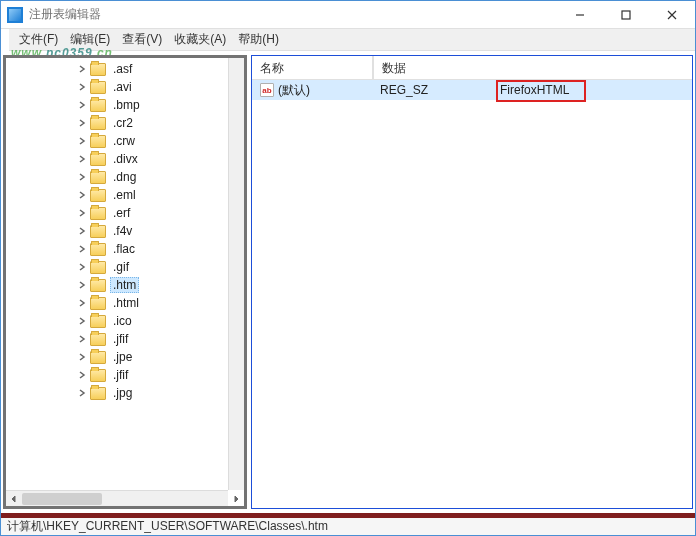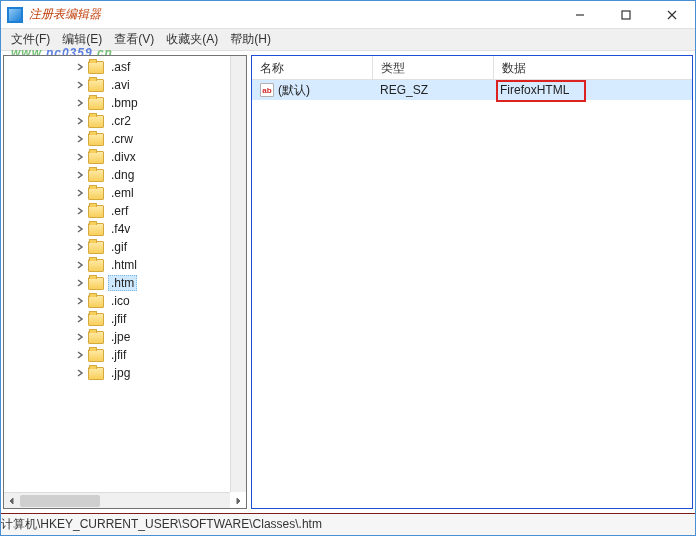--- a/index.html
+++ b/index.html
@@ -1,55 +1,55 @@
 <!DOCTYPE html>
 <html><head>
 <meta charset="utf-8">
 <style>
 * { box-sizing: border-box; margin: 0; padding: 0; font-family: "Microsoft YaHei", Tahoma, sans-serif; font-size: 12px; }
 html, body { width: 696px; height: 536px; overflow: hidden; background: #fff; }
 .window { width: 696px; height: 536px; border: 1px solid #4a8fd4; position: relative; background: #fff; }
 .titlebar { height: 28px; background: #fff; display: flex; align-items: center; padding-left: 6px; border-bottom: 1px solid #e0e0e0; }
 .titlebar-icon { width: 16px; height: 16px; background: #1e7fd6; display: inline-block; margin-right: 6px; position: relative; }
 .titlebar-icon::before { content: ""; position: absolute; left: 2px; top: 2px; width: 12px; height: 12px; background: linear-gradient(135deg,#8ecaf7,#1e7fd6); }
-.title-text { flex: 1; color: #c2410c; font-style: italic; }
+.title-text { flex: 1; color: #737373; }
 .win-controls { display: flex; }
 .win-btn { width: 46px; height: 28px; display: flex; align-items: center; justify-content: center; cursor: pointer; }
 .win-btn svg { width: 10px; height: 10px; stroke: #333; stroke-width: 1.2; fill: none; }
-.menubar { height: 22px; background: #f0f0f0; display: flex; align-items: center; padding-left: 4px; border-bottom: 1px solid #e0e0e0; }
+.menubar { height: 22px; background: #f0f0f0; display: flex; align-items: center; padding-left: 4px; border-bottom: 1px solid #e0e0e0; margin-left: 8px; }
 .menu-item { padding: 2px 6px; cursor: pointer; color: #333; }
 .body-area { position: absolute; top: 52px; left: 0; right: 0; bottom: 24px; display: flex; }
-.tree-pane { width: 244px; border: 1px solid #737373; margin: 2px 0 2px 2px; overflow: hidden; position: relative; background: #fff; }
+.tree-pane { width: 244px; border: 3px solid #737373; margin: 2px 0 2px 2px; overflow: hidden; position: relative; background: #fff; }
 .tree-inner { padding: 2px 0; }
 .tree-row { display: flex; align-items: center; height: 18px; white-space: nowrap; }
 .indent { display: inline-block; }
 .exp { width: 12px; height: 12px; display: inline-flex; align-items: center; justify-content: center; cursor: pointer; }
 .exp svg { width: 8px; height: 8px; stroke: #666; fill: none; stroke-width: 1.5; }
 .folder { width: 16px; height: 13px; background: linear-gradient(#ffe9a6,#f7cf5a); border: 1px solid #d5a93c; border-radius: 1px; margin: 0 4px 0 2px; position: relative; }
 .folder::before { content: ""; position: absolute; top: -3px; left: 0; width: 6px; height: 3px; background: #f7cf5a; border: 1px solid #d5a93c; border-bottom: none; border-radius: 1px 1px 0 0; }
 .node-label { padding: 1px 3px; color: #222; }
 .node-label.selected { background: #cde8ff; border: 1px dotted #7bb7e8; padding: 0 2px; }
 .splitter { width: 4px; cursor: col-resize; }
 .list-pane { flex: 1; border: 1px solid #1d4ed8; margin: 2px 2px 2px 0; background: #fff; display: flex; flex-direction: column; position: relative; }
 .list-header { display: flex; height: 24px; border-bottom: 1px solid #e0e0e0; background: #fff; }
 .list-header .col { padding: 4px 8px; color: #333; }
 .list-header .sep { width: 1px; background: #e0e0e0; }
 .list-row { display: flex; align-items: center; height: 20px; background: #d6ebff; }
 .list-row .cell { padding: 2px 8px; display: flex; align-items: center; color: #222; }
 .ab-icon { width: 14px; height: 14px; margin-right: 4px; display: inline-flex; align-items: center; justify-content: center; background: #fff; border: 1px solid #b0b0b0; font-size: 8px; font-weight: bold; color: #d02a2a; border-radius: 1px; }
 .data-highlight { position: absolute; border: 2px solid #d22; pointer-events: none; }
-.statusbar { position: absolute; left: 0; right: 0; bottom: 0; height: 22px; border-top: 1px solid #7f1d1d; display: flex; align-items: center; color: #333; background: #f6f6f6; }
+.statusbar { position: absolute; left: 0; right: 0; bottom: 0; height: 22px; border-top: 5px solid #7f1d1d; display: flex; align-items: center; padding-left: 6px; color: #333; background: #f6f6f6; }
 .tree-scroll-h { position: absolute; left: 0; right: 16px; bottom: 0; height: 16px; background: #f0f0f0; border-top: 1px solid #dcdcdc; }
 .tree-scroll-h .thumb { position: absolute; left: 16px; top: 2px; height: 12px; width: 80px; background: #cfcfcf; border-radius: 2px; }
 .tree-scroll-h .arrow { position: absolute; top: 0; width: 16px; height: 16px; display: flex; align-items: center; justify-content: center; }
 .tree-scroll-h .arrow.left { left: 0; }
 .tree-scroll-h .arrow.right { right: -16px; }
 .tree-scroll-h .arrow svg { width: 8px; height: 8px; stroke: #666; fill: #666; }
 .watermark { position: absolute; top: 38px; left: 10px; color: #3da63d; font-size: 20px; font-weight: bold; font-style: italic; opacity: 0.7; letter-spacing: 1px; pointer-events: none; white-space: nowrap; }
-.watermark span.dark { color: #1d4ed8; }
+.watermark span.dark { color: #0f766e; }
 .tree-scroll-v { position: absolute; right: 0; top: 0; bottom: 16px; width: 16px; background: #f0f0f0; border-left: 1px solid #dcdcdc; }
 </style>
 </head>
 <body>
 
 <div class="window">
 
   <div class="titlebar">
     <span class="titlebar-icon"></span>
     <span class="title-text">注册表编辑器</span>
@@ -189,41 +189,51 @@
             <span class="node-label">.f4v</span>
           </div>
           <div class="tree-row">
             <span class="indent" style="width: 70px;"></span>
             <span class="exp">
               <svg viewBox="0 0 8 8">
                 <path d="M2 1 L6 4 L2 7"></path>
               </svg>
             </span>
             <span class="folder"></span>
+            <span class="node-label">.flac</span>
+          </div>
+          <div class="tree-row">
+            <span class="indent" style="width: 70px;"></span>
+            <span class="exp">
+              <svg viewBox="0 0 8 8">
+                <path d="M2 1 L6 4 L2 7"></path>
+              </svg>
+            </span>
+            <span class="folder"></span>
             <span class="node-label">.gif</span>
           </div>
           <div class="tree-row">
             <span class="indent" style="width: 70px;"></span>
             <span class="exp">
               <svg viewBox="0 0 8 8">
                 <path d="M2 1 L6 4 L2 7"></path>
               </svg>
             </span>
             <span class="folder"></span>
+            <span class="node-label selected">.htm</span>
+          </div>
+          <div class="tree-row">
+            <span class="indent" style="width: 70px;"></span>
+            <span class="exp">
+              <svg viewBox="0 0 8 8">
+                <path d="M2 1 L6 4 L2 7"></path>
+              </svg>
+            </span>
+            <span class="folder"></span>
             <span class="node-label">.html</span>
-          </div>
-          <div class="tree-row">
-            <span class="indent" style="width: 70px;"></span>
-            <span class="exp">
-              <svg viewBox="0 0 8 8">
-                <path d="M2 1 L6 4 L2 7"></path>
-              </svg>
-            </span>
-            <span class="folder"></span>
-            <span class="node-label selected">.htm</span>
           </div>
           <div class="tree-row">
             <span class="indent" style="width: 70px;"></span>
             <span class="exp">
               <svg viewBox="0 0 8 8">
                 <path d="M2 1 L6 4 L2 7"></path>
               </svg>
             </span>
             <span class="folder"></span>
             <span class="node-label">.ico</span>
@@ -284,21 +294,20 @@
           </div>
       </div>
     </div>
 
     <div class="splitter"></div>
 
     <div class="list-pane">
       <div class="list-header">
         <div class="col" style="width:120px">名称</div>
         <div class="sep"></div>
-        <div class="col" style="width:120px">类型</div>
         <div class="sep"></div>
         <div class="col" style="flex:1">数据</div>
       </div>
       <div id="list-rows">
           <div class="list-row">
             <div class="cell" style="width: 120px;">
               <span class="ab-icon">ab</span>
               <span>(默认)</span>
             </div>
             <div class="cell" style="width: 120px;">REG_SZ</div>

